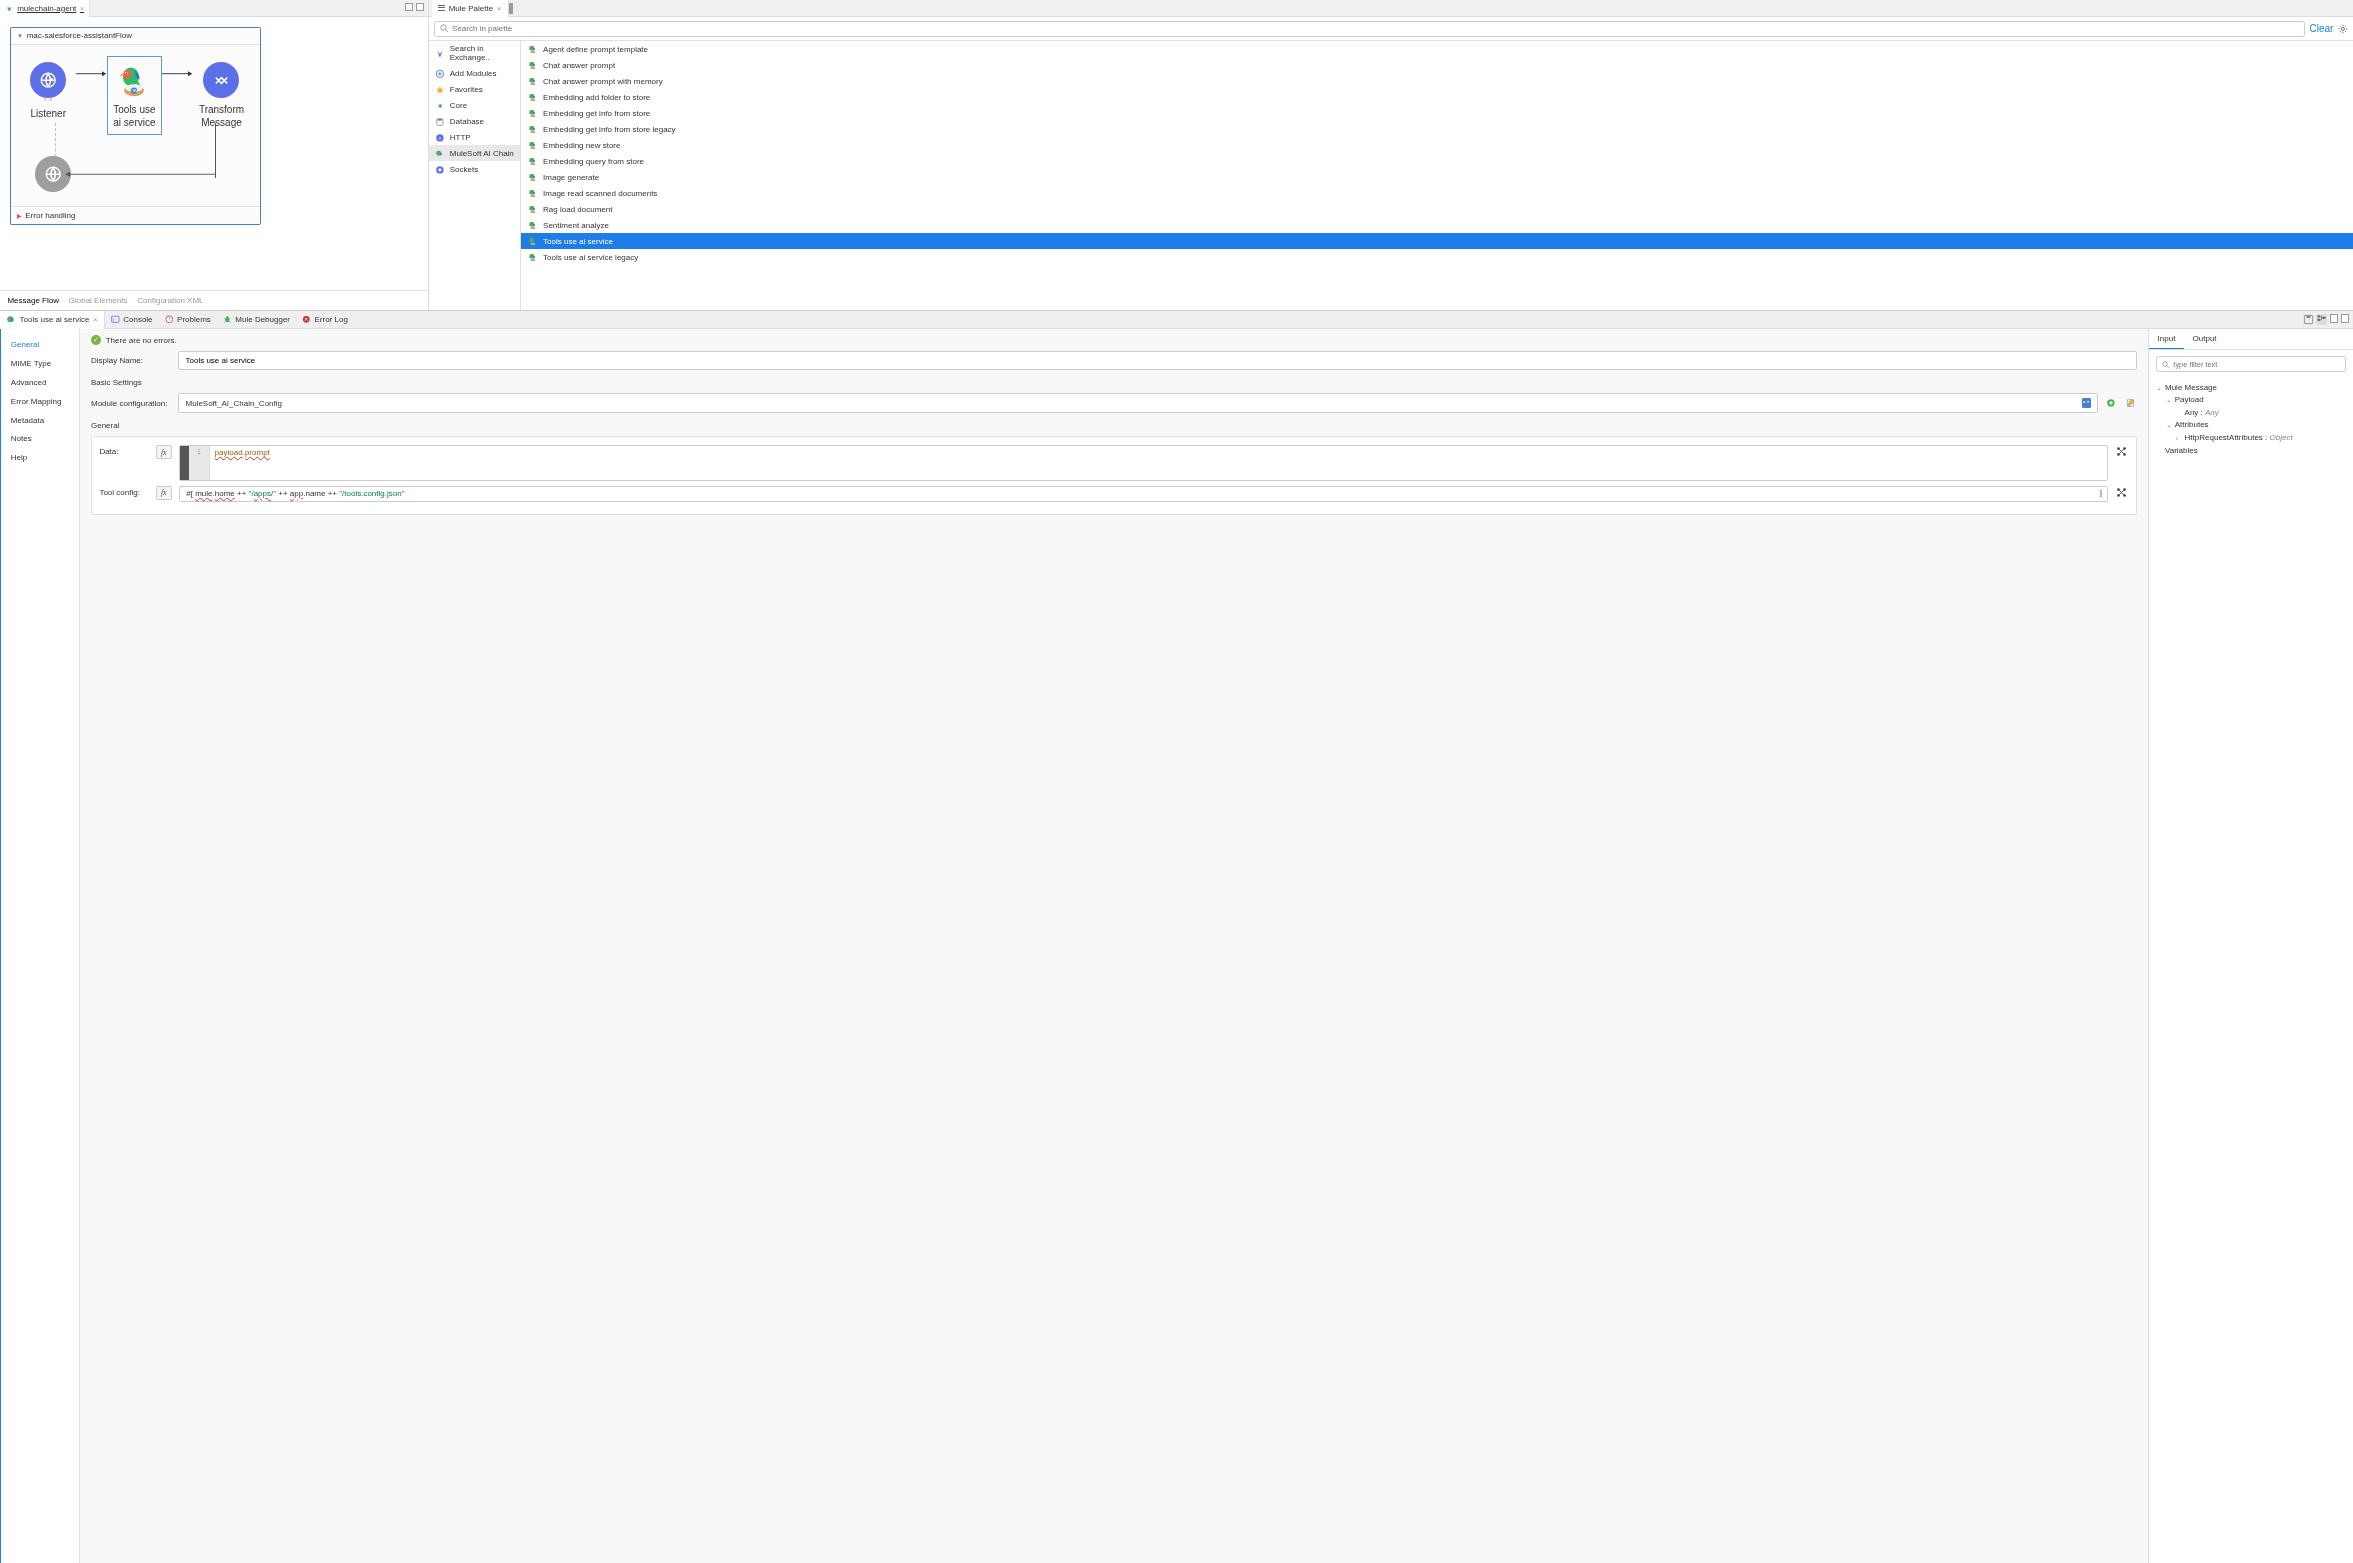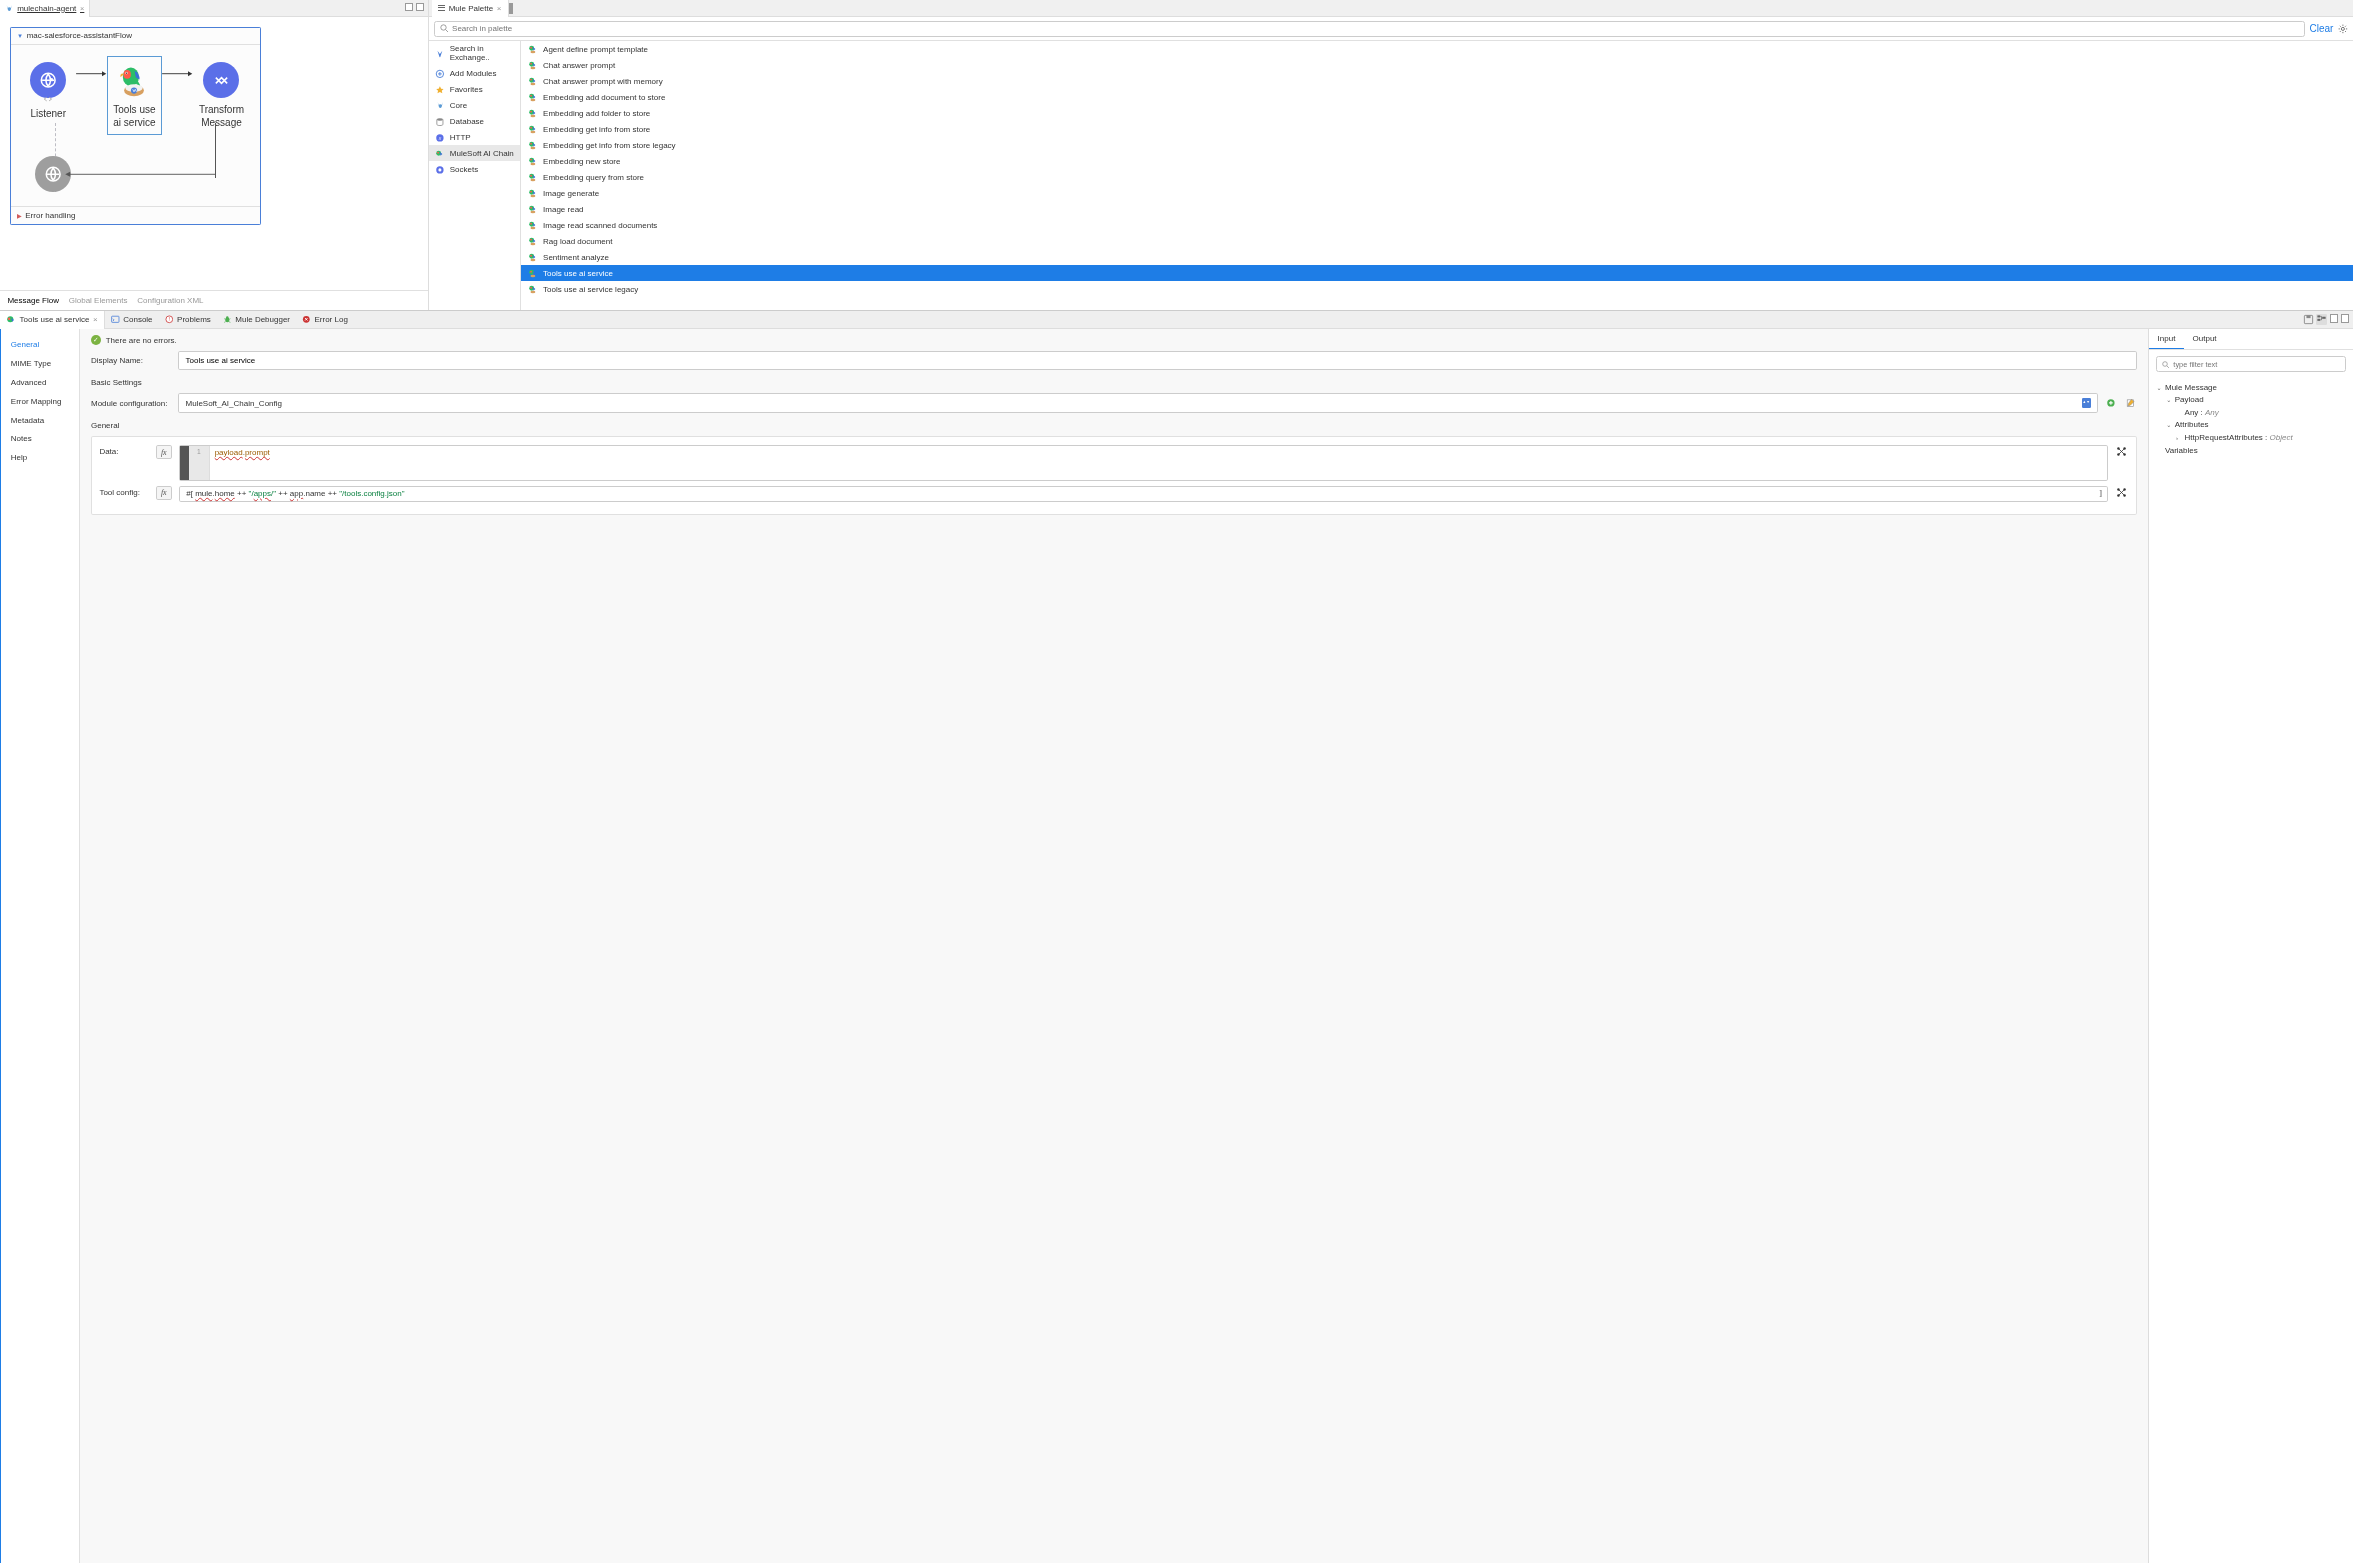--- a/index.html
+++ b/index.html
@@ -357,31 +357,20 @@
             </div>
             <div class="pr-item">
               <span class="mini-icon">
                 <svg width="9.8" height="9.8" viewBox="0 0 16 16">
                   <circle cx="6" cy="7" r="4" fill="#2dbd68"></circle>
                   <circle cx="5" cy="6" r="1.5" fill="#ff5c4a"></circle>
                   <path d="M8 5l4 3-3 3z" fill="#3b6fd8"></path>
                   <ellipse cx="8" cy="13" rx="4" ry="2" fill="#d8a060"></ellipse>
                 </svg>
               </span>
-              <span>Embedding add document to store</span>
-            </div>
-            <div class="pr-item">
-              <span class="mini-icon">
-                <svg width="9.8" height="9.8" viewBox="0 0 16 16">
-                  <circle cx="6" cy="7" r="4" fill="#2dbd68"></circle>
-                  <circle cx="5" cy="6" r="1.5" fill="#ff5c4a"></circle>
-                  <path d="M8 5l4 3-3 3z" fill="#3b6fd8"></path>
-                  <ellipse cx="8" cy="13" rx="4" ry="2" fill="#d8a060"></ellipse>
-                </svg>
-              </span>
               <span>Embedding add folder to store</span>
             </div>
             <div class="pr-item">
               <span class="mini-icon">
                 <svg width="9.8" height="9.8" viewBox="0 0 16 16">
                   <circle cx="6" cy="7" r="4" fill="#2dbd68"></circle>
                   <circle cx="5" cy="6" r="1.5" fill="#ff5c4a"></circle>
                   <path d="M8 5l4 3-3 3z" fill="#3b6fd8"></path>
                   <ellipse cx="8" cy="13" rx="4" ry="2" fill="#d8a060"></ellipse>
                 </svg>
@@ -424,31 +413,20 @@
             <div class="pr-item">
               <span class="mini-icon">
                 <svg width="9.8" height="9.8" viewBox="0 0 16 16">
                   <circle cx="6" cy="7" r="4" fill="#2dbd68"></circle>
                   <circle cx="5" cy="6" r="1.5" fill="#ff5c4a"></circle>
                   <path d="M8 5l4 3-3 3z" fill="#3b6fd8"></path>
                   <ellipse cx="8" cy="13" rx="4" ry="2" fill="#d8a060"></ellipse>
                 </svg>
               </span>
               <span>Image generate</span>
-            </div>
-            <div class="pr-item">
-              <span class="mini-icon">
-                <svg width="9.8" height="9.8" viewBox="0 0 16 16">
-                  <circle cx="6" cy="7" r="4" fill="#2dbd68"></circle>
-                  <circle cx="5" cy="6" r="1.5" fill="#ff5c4a"></circle>
-                  <path d="M8 5l4 3-3 3z" fill="#3b6fd8"></path>
-                  <ellipse cx="8" cy="13" rx="4" ry="2" fill="#d8a060"></ellipse>
-                </svg>
-              </span>
-              <span>Image read</span>
             </div>
             <div class="pr-item">
               <span class="mini-icon">
                 <svg width="9.8" height="9.8" viewBox="0 0 16 16">
                   <circle cx="6" cy="7" r="4" fill="#2dbd68"></circle>
                   <circle cx="5" cy="6" r="1.5" fill="#ff5c4a"></circle>
                   <path d="M8 5l4 3-3 3z" fill="#3b6fd8"></path>
                   <ellipse cx="8" cy="13" rx="4" ry="2" fill="#d8a060"></ellipse>
                 </svg>
               </span>

